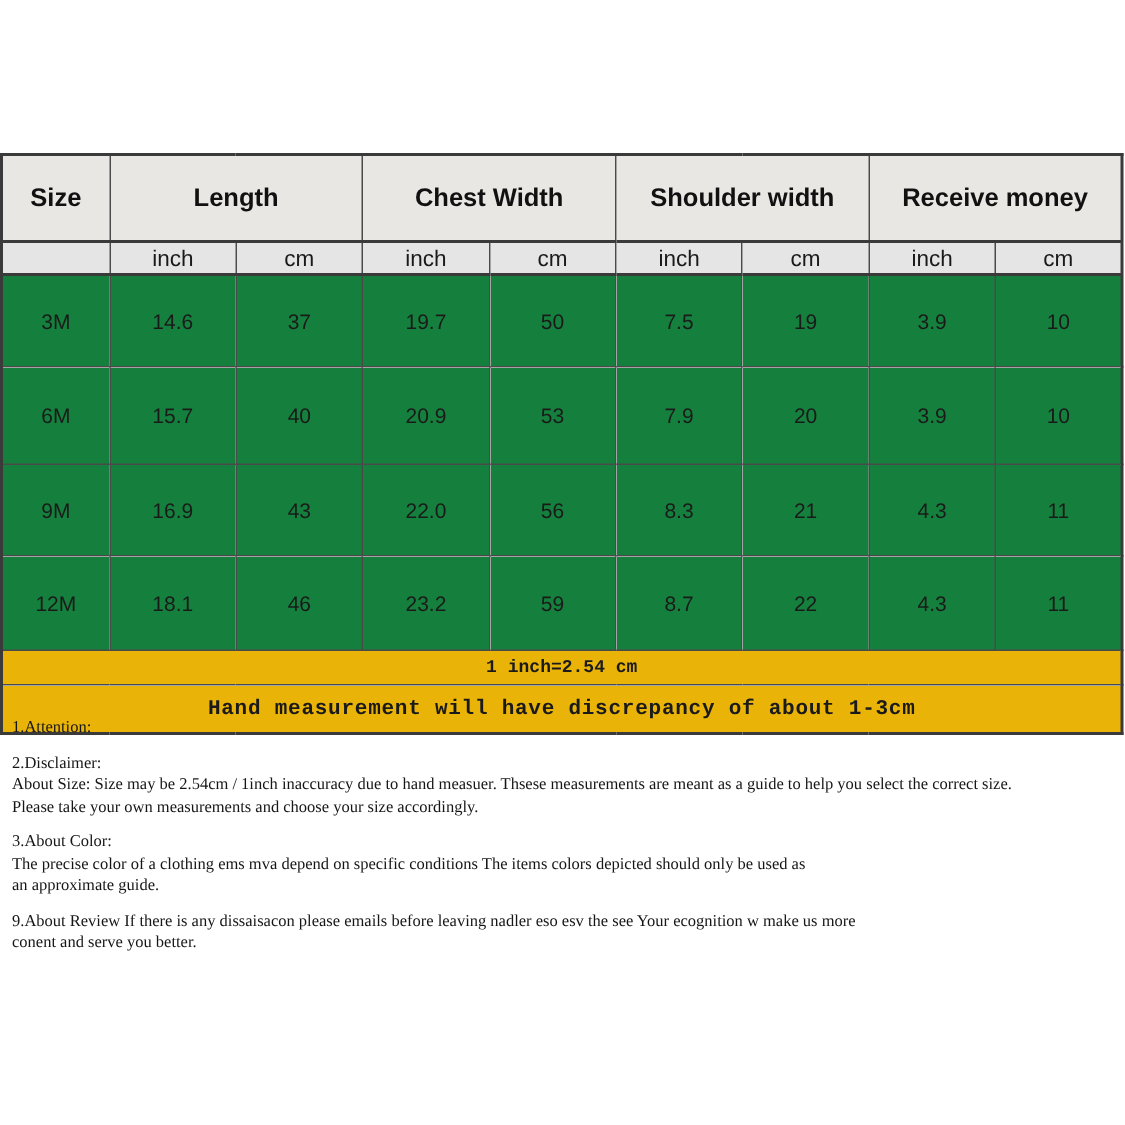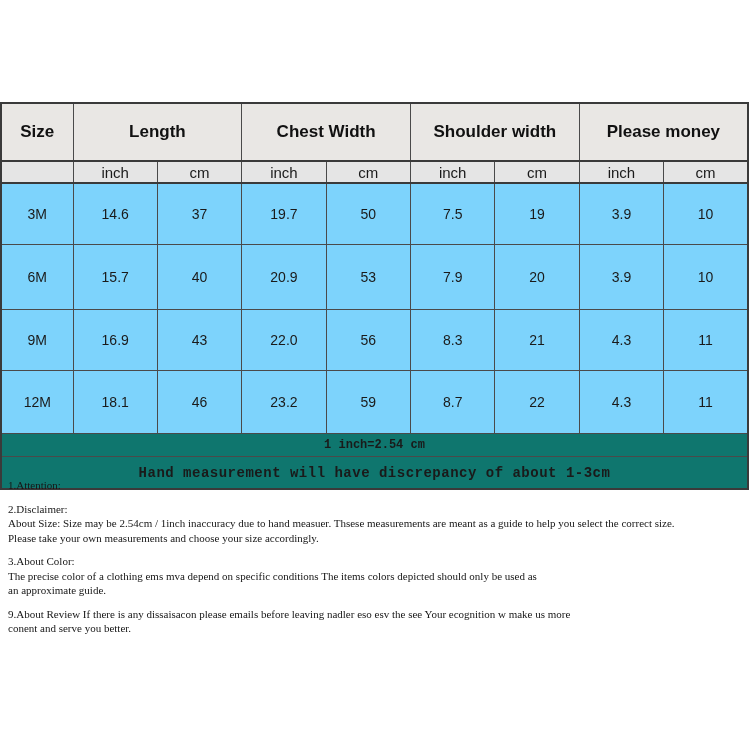--- a/index.html
+++ b/index.html
@@ -37,29 +37,29 @@
     color: #111111;
     border-bottom: 2px solid #3a3a3a;
   }
   tr.r-units th {
     height: 20px;
     background: #e5e5e5;
     font-size: 15px;
     font-weight: normal;
     border-bottom: 2px solid #3a3a3a;
   }
-  tr.r-data td { font-size: 14px; background: #7dd3fc; }
+  tr.r-data td { font-size: 14px; background: #15803d; }
   tr.r-d0 td { height: 60px; }
   tr.r-d1 td { height: 64px; }
   tr.r-d2 td { height: 60px; }
   tr.r-d3 td { height: 62px; }
   td.note-cell {
     font-family: "Liberation Mono", "DejaVu Sans Mono", monospace;
     font-weight: bold;
-    background: #0f766e;
+    background: #eab308;
   }
   td.note-1 { height: 22px; font-size: 12px; }
   td.note-2 { height: 31px; font-size: 14px; letter-spacing: 0.5px; }
   .notes {
     position: absolute;
     left: 8px;
     top: 478px;
     width: 736px;
     font-size: 11px;
     line-height: 14.5px;
@@ -85,21 +85,21 @@
         <col>
         <col>
         <col>
     </colgroup>
     <tbody>
       <tr class="r-head">
         <th>Size</th>
         <th colspan="2">Length</th>
         <th colspan="2">Chest Width</th>
         <th colspan="2">Shoulder width</th>
-        <th colspan="2">Please money</th>
+        <th colspan="2">Receive money</th>
       </tr>
       <tr class="r-units">
         <th></th>
         <th>inch</th>
         <th>cm</th>
         <th>inch</th>
         <th>cm</th>
         <th>inch</th>
         <th>cm</th>
         <th>inch</th>

